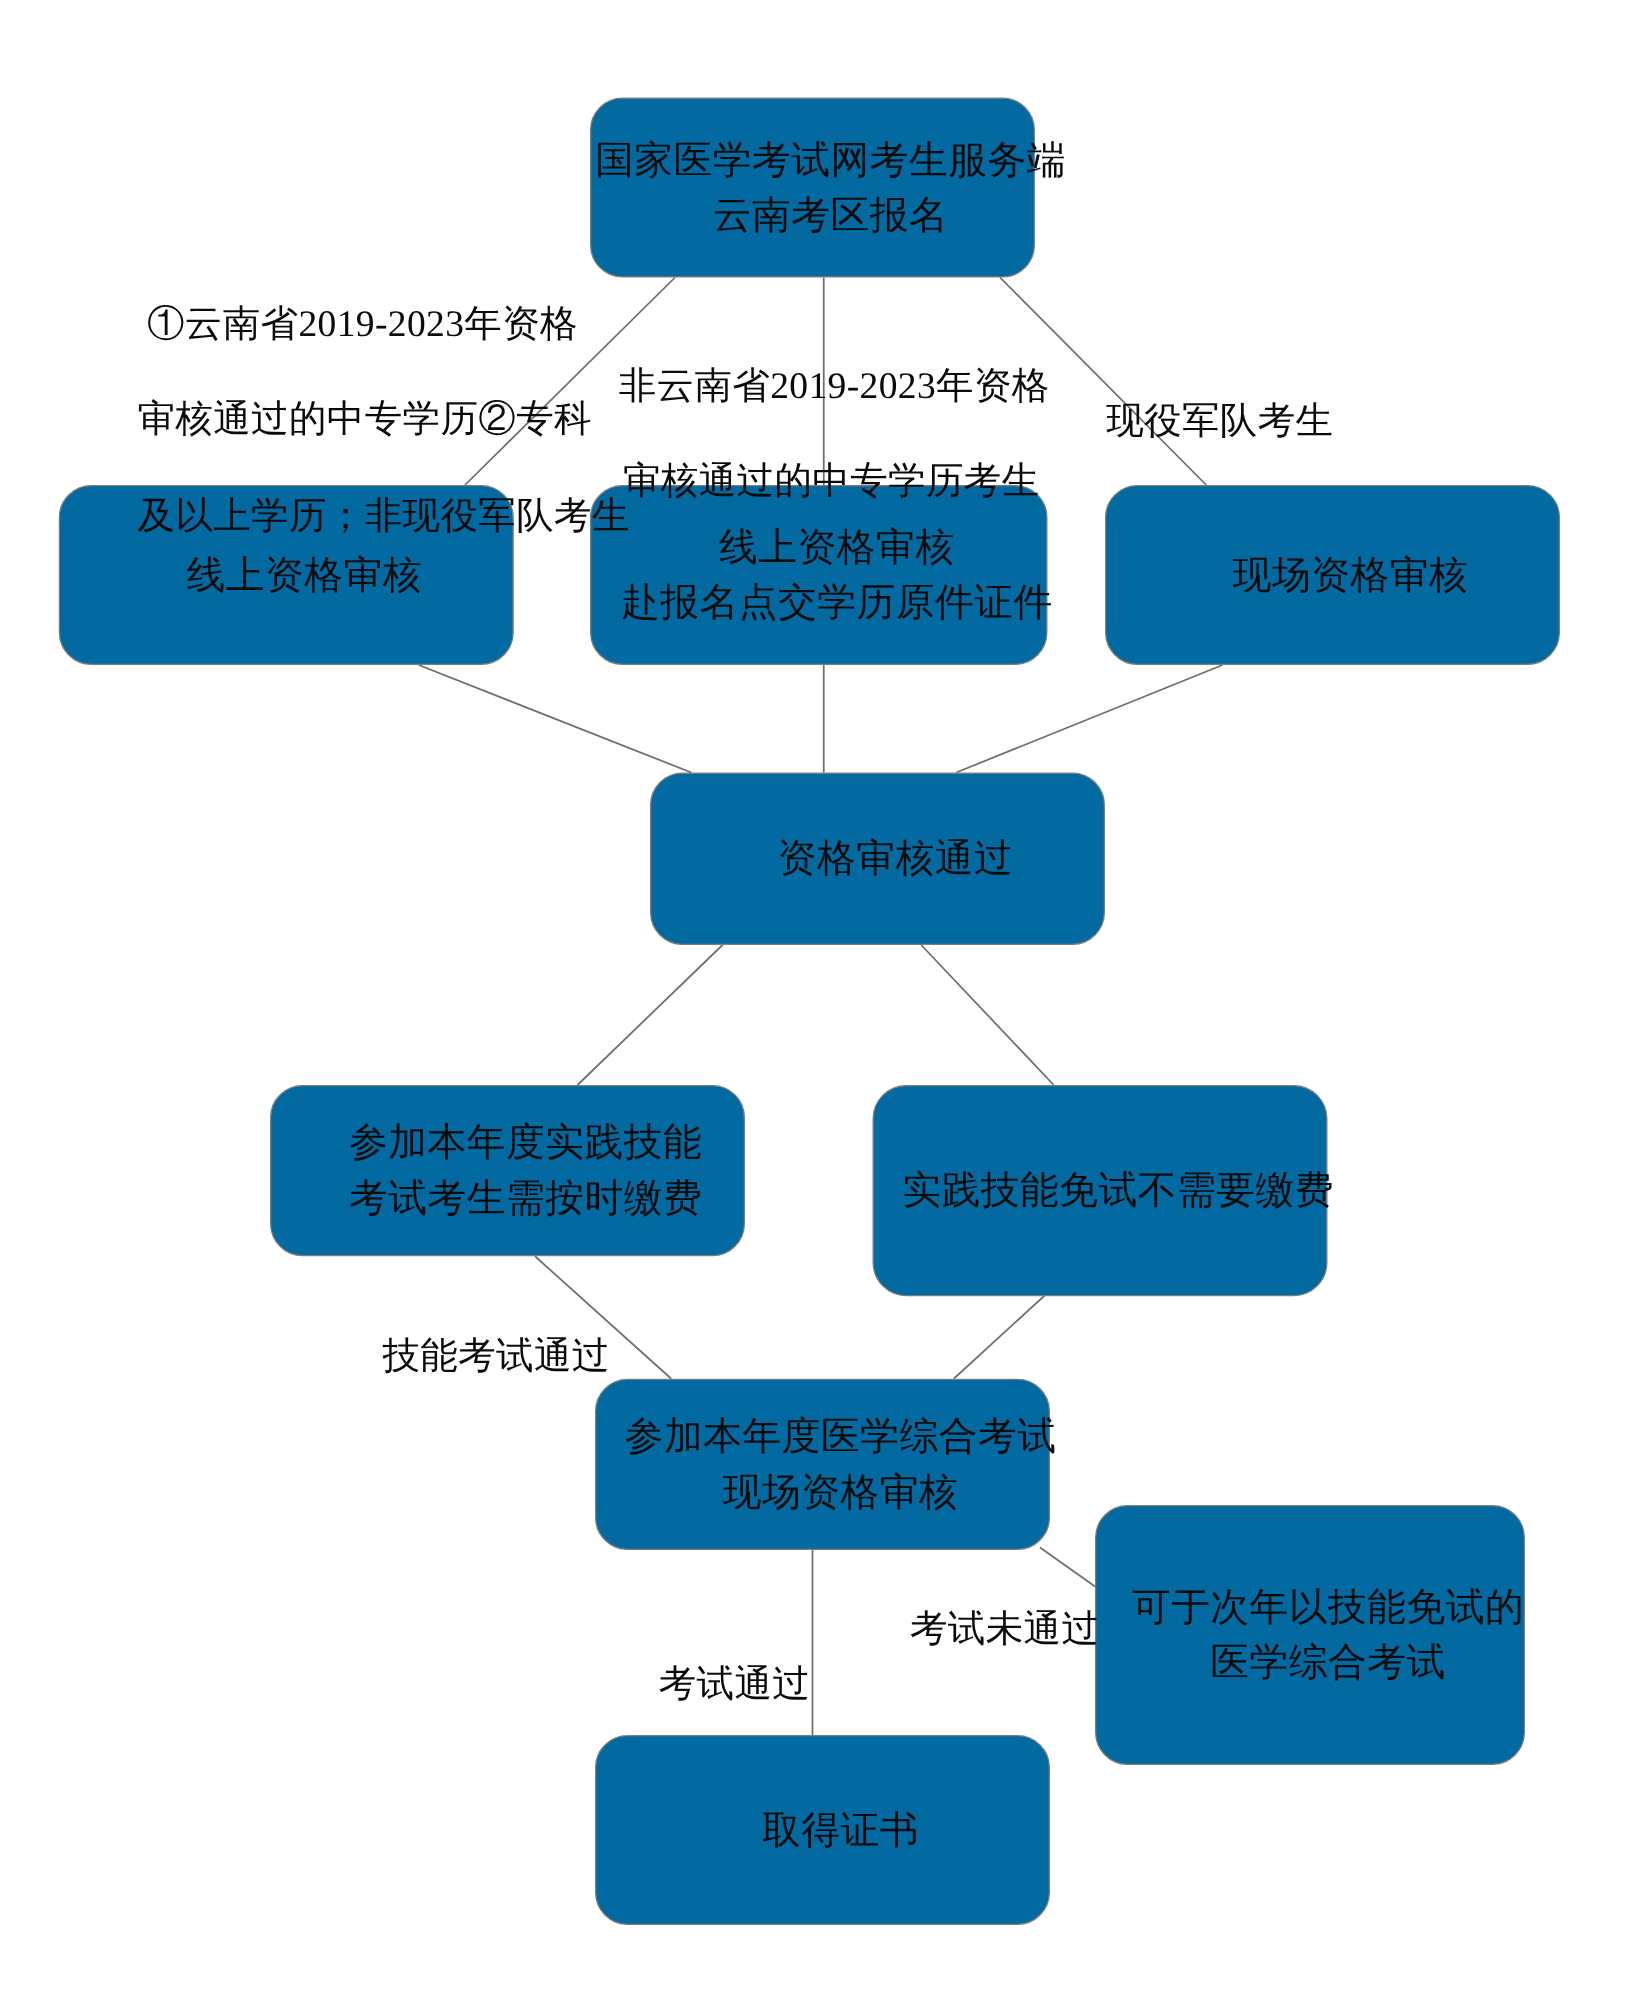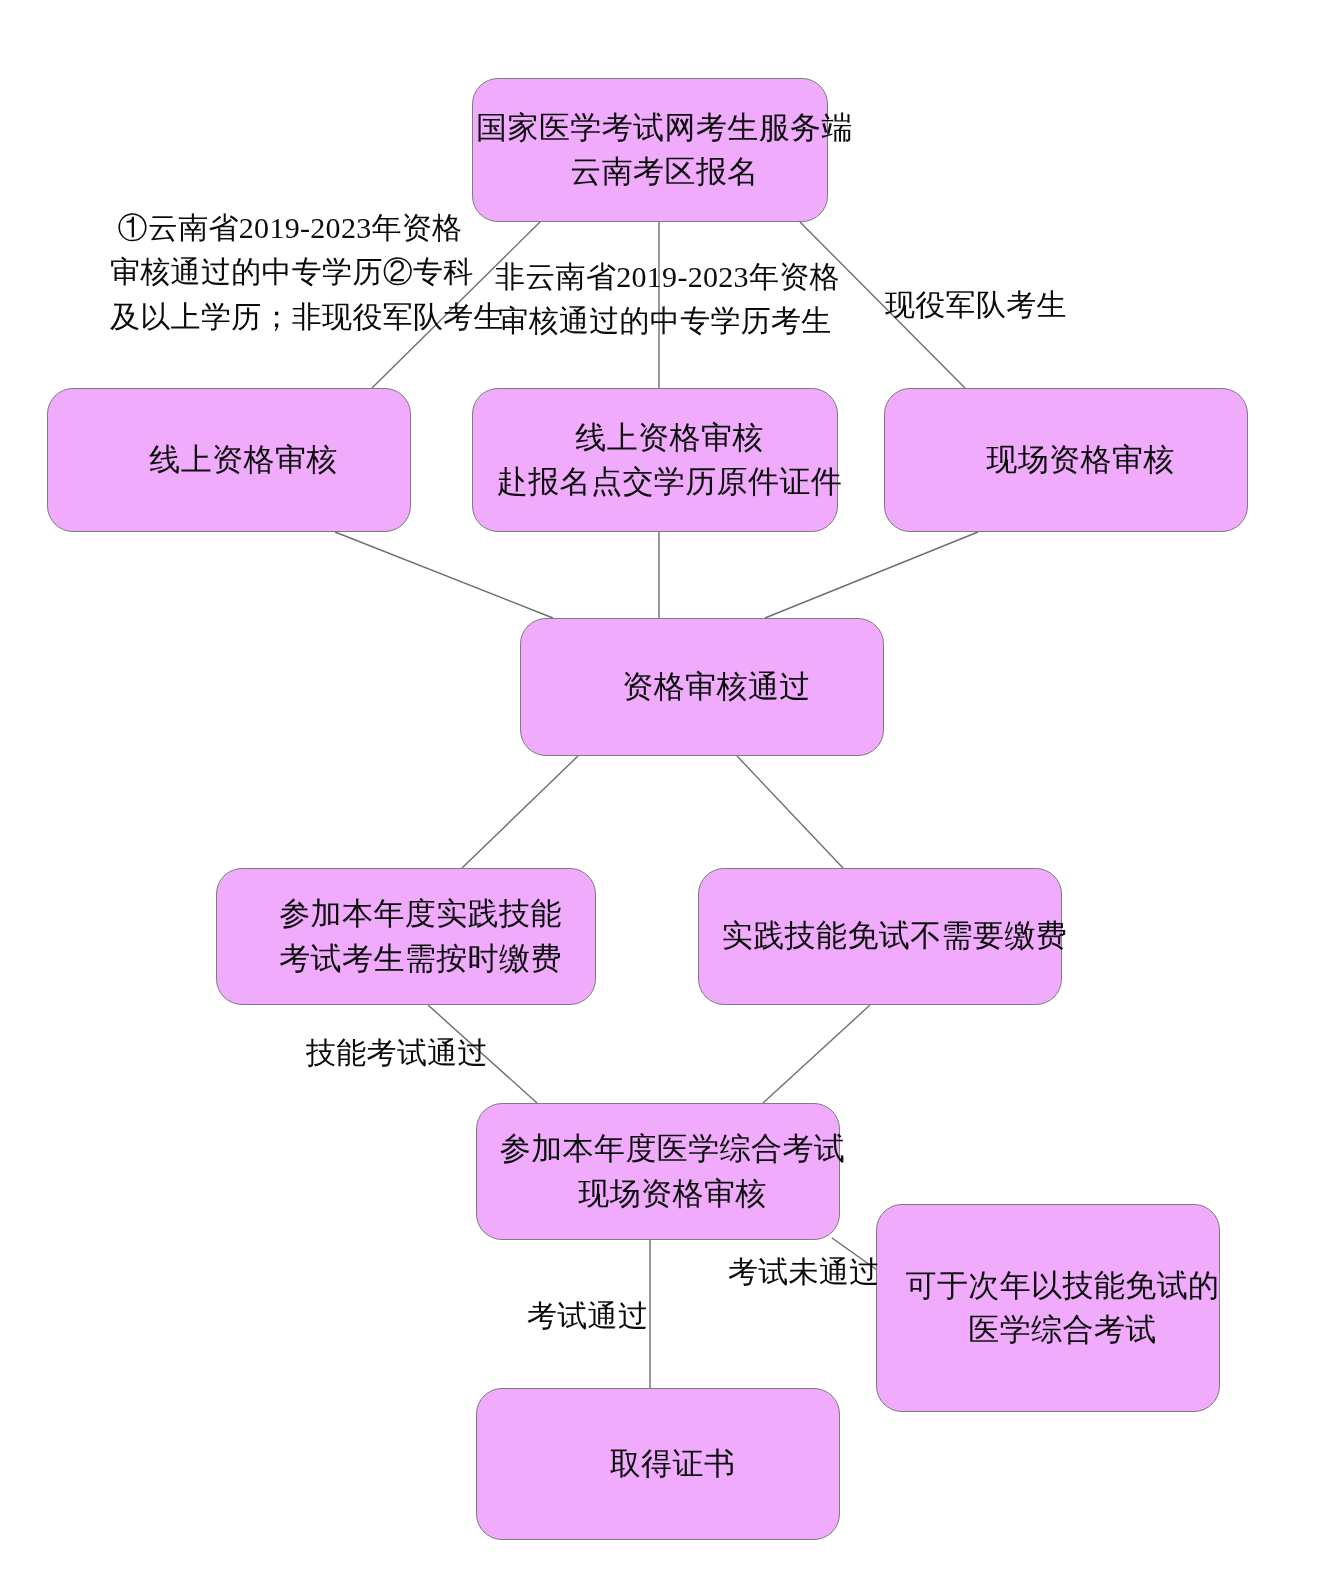--- a/index.html
+++ b/index.html
@@ -24,21 +24,21 @@
     top: 0;
     width: 1318px;
     height: 1591px;
     pointer-events: none;
   }
   .node {
     position: absolute;
     box-sizing: border-box;
     border: 1.1px solid #7d7d7d;
     border-radius: 26px;
-    background: #f0abfc;
+    background: #0369a1;
     display: flex;
     flex-direction: column;
     align-items: center;
     justify-content: center;
     text-align: center;
     line-height: 1.42;
     font-size: 31px;
     letter-spacing: 0.4px;
     color: #0b0b0b;
     z-index: 2;
@@ -59,20 +59,21 @@
     letter-spacing: 0.3px;
     text-align: right;
   }
   .edge-label.multi {
     white-space: normal;
     text-align: center;
   }
   .edge-label .ln {
     display: block;
     white-space: nowrap;
+    margin-top: 32px;
   }
 </style>
 </head>
 <body>
 
 <div id="canvas">
 
   <svg id="edges" viewBox="0 0 1318 1591" width="1318" height="1591" xmlns="http://www.w3.org/2000/svg">
     <g fill="none" stroke="#6e6e6e" stroke-width="1.4">
 
@@ -122,21 +123,21 @@
 
   <div class="node" style="left:476px; top:618px; width:364px; height:138px;margin-left:44px;">
     <span class="ln">资格审核通过</span>
   </div>
 
   <div class="node" style="left:216px; top:868px; width:380px; height:137px;">
     <span class="ln">参加本年度实践技能</span>
     <span class="ln">考试考生需按时缴费</span>
   </div>
 
-  <div class="node" style="left:698px; top:868px; width:364px; height:137px;">
+  <div class="node" style="left:698px; top:868px; width:364px; height:169px;border-radius:27px;">
     <span class="ln">实践技能免试不需要缴费</span>
   </div>
 
   <div class="node" style="left:476px; top:1103px; width:364px; height:137px;">
     <span class="ln">参加本年度医学综合考试</span>
     <span class="ln">现场资格审核</span>
   </div>
 
   <div class="node" style="left:876px; top:1204px; width:344px; height:208px;">
     <span class="ln">可于次年以技能免试的</span>

